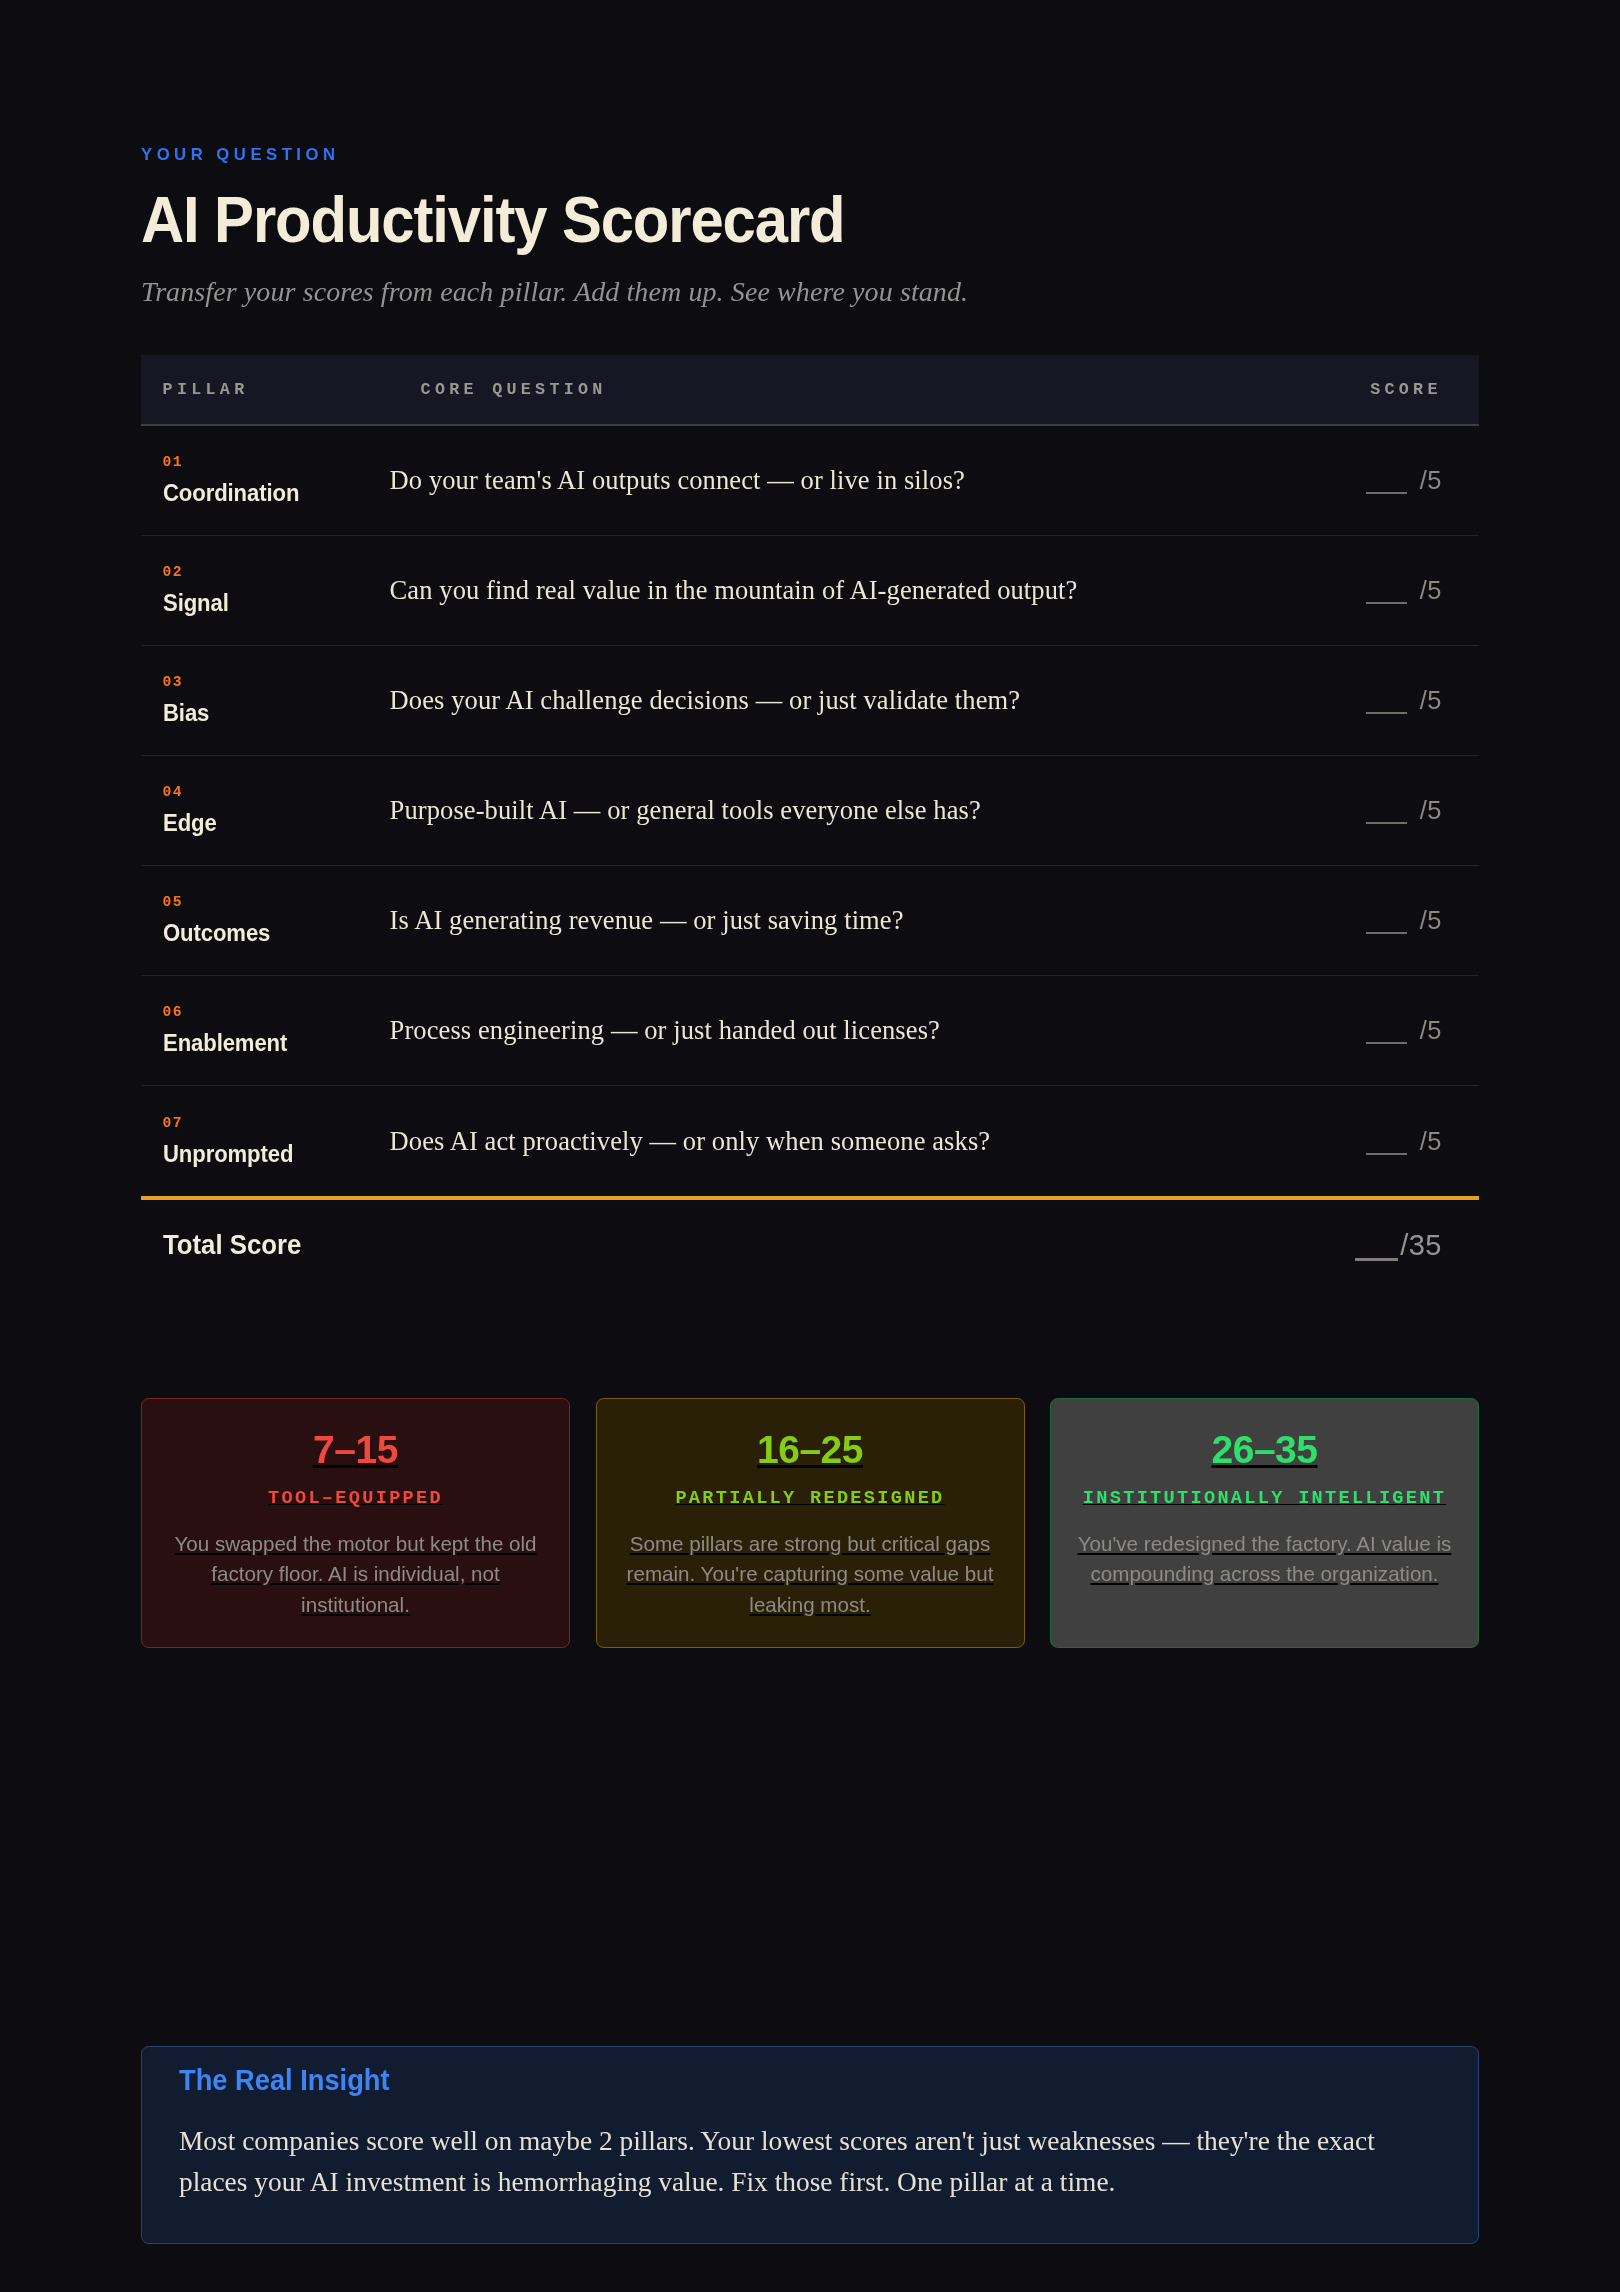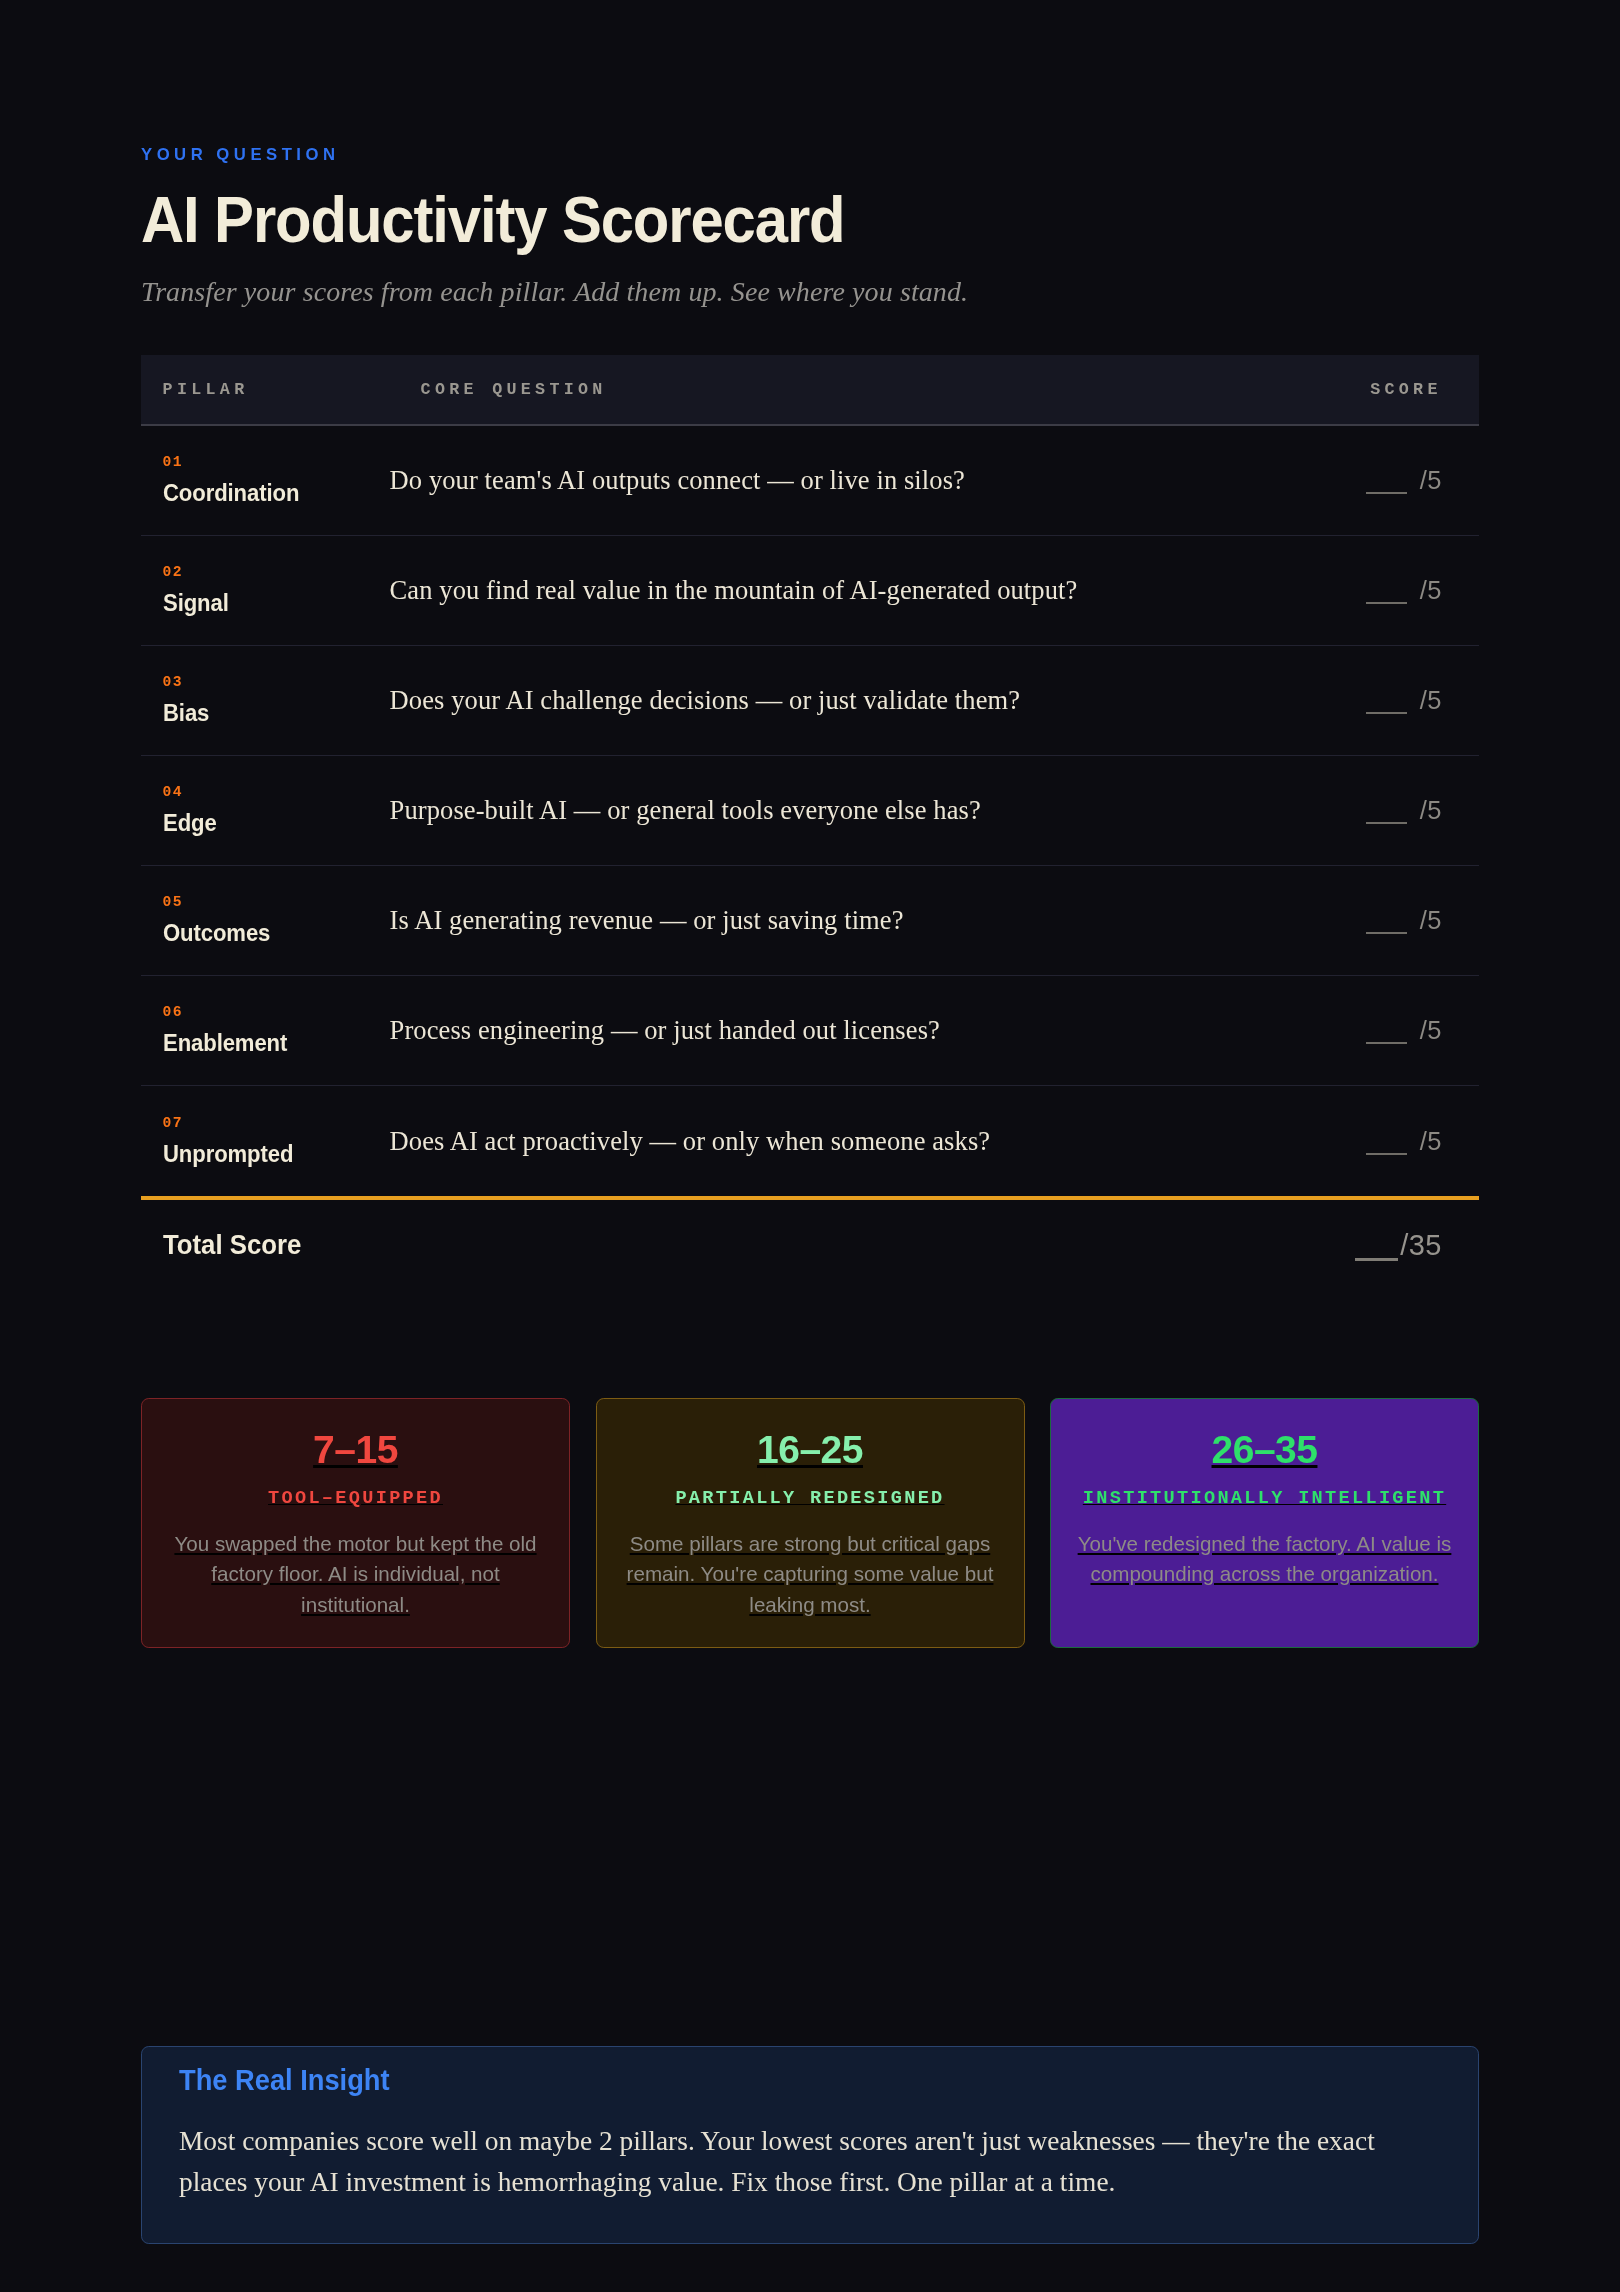--- a/index.html
+++ b/index.html
@@ -225,23 +225,23 @@
     font-family: "Liberation Sans", sans-serif;
     font-size: 20.6px;
     line-height: 1.48;
     color: #8e8b86;
   }
 
   .band.red   { background: #2a0f10; border-color: #7d2326; }
   .band.red .band-range, .band.red .band-label { color: #f0473f; }
 
   .band.amber { background: #2a1f07; border-color: #7d5c13; }
-  .band.amber .band-range, .band.amber .band-label { color: #86efac; }
-
-  .band.green { background: #4c1d95; border-color: #1b6b3e; }
+  .band.amber .band-range, .band.amber .band-label { color: #84cc16; }
+
+  .band.green { background: #404040; border-color: #1b6b3e; }
   .band.green .band-range, .band.green .band-label { color: #2ee06a; }
 
   
   .insight {
     position: absolute;
     left: 141px;
     top: 1901px;
     width: 1338px;
     background: #111c31;
     border: 1px solid #2a4470;

